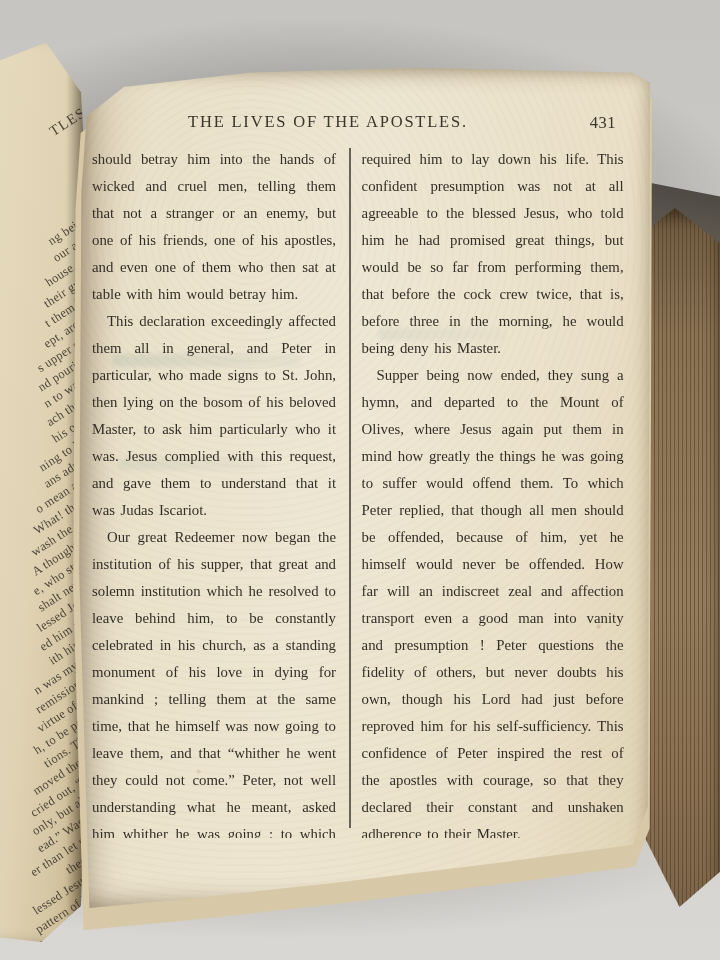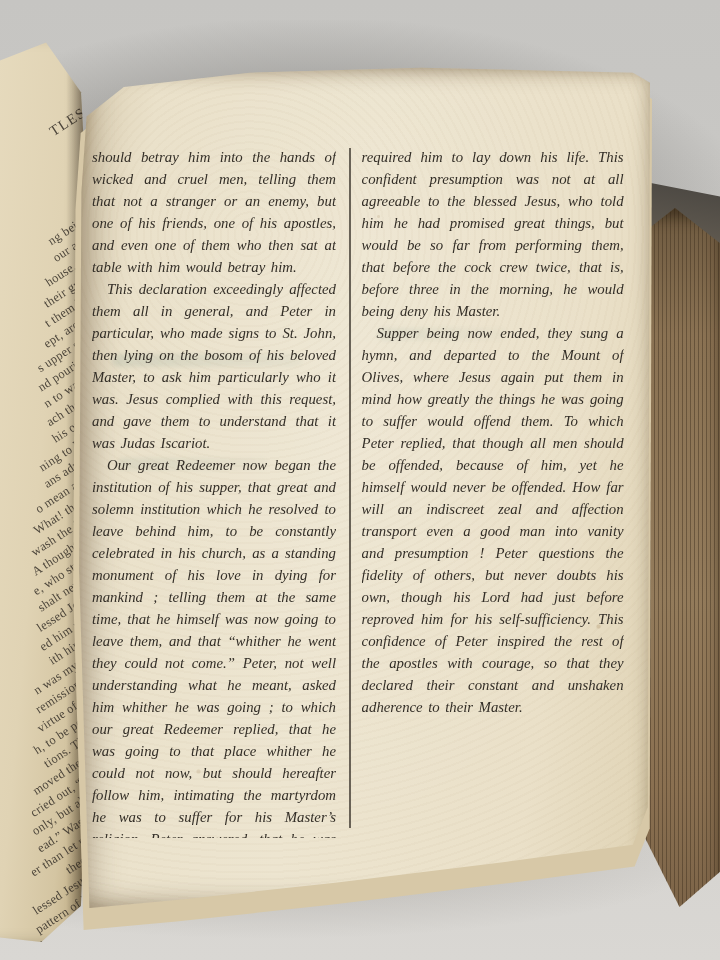--- a/index.html
+++ b/index.html
@@ -47,22 +47,22 @@
     box-shadow:inset 0 16px 20px -12px rgba(110,90,60,.55),
                inset 0 -20px 24px -16px rgba(110,90,60,.5),
                inset 26px 0 36px -20px rgba(85,65,40,.55),
                inset -12px 0 20px -12px rgba(110,90,60,.35);
     color:#332e27;}
   .page-header{position:absolute;left:14px;top:46px;width:532px;height:24px;}
   .running-title{position:absolute;left:0;right:60px;text-align:center;
     font-size:16.5px;letter-spacing:1.8px;color:#3a352d;white-space:nowrap;}
   .page-number{position:absolute;right:8px;top:1px;font-size:16.5px;letter-spacing:.5px;color:#3a352d;}
   .text-block{position:absolute;left:14px;top:80px;width:536px;height:692px;display:flex;}
-  .col{font-size:14.8px;line-height:22px;text-align:justify;word-spacing:1.8px;
-       hyphens:auto;-webkit-hyphens:auto;overflow:hidden;font-style:italic;}
+  .col{font-size:14.8px;line-height:27px;text-align:justify;word-spacing:1.8px;
+       hyphens:auto;-webkit-hyphens:auto;overflow:hidden;}
   .col-left{width:244px;}
   .col-rule{width:1.6px;background:#443e35;opacity:.78;margin:2px 11px 10px 13px;}
   .col-right{width:262px;}
   .para{margin:0;}
   .para.indent{text-indent:15px;}
   
   .smudge{position:absolute;border-radius:6px;filter:blur(2px);opacity:.5;}
   .smudge.s1{left:34px;top:288px;width:190px;height:13px;
     background:linear-gradient(90deg,rgba(96,134,124,.30),rgba(96,134,124,.10));}
   .smudge.s2{left:40px;top:392px;width:150px;height:12px;
@@ -124,20 +124,24 @@
         <div class="frag" style="top: 852px;">pattern of h</div>
         <div class="frag" style="top: 872px;">ffect on his</div>
         <div class="frag" style="top: 892px;">and on the p</div>
       </div>
     <div class="gutter-shade"></div>
   </div>
 
   <div class="page-under"></div>
 
   <div class="main-page">
+    <div class="page-header">
+      <span class="running-title">THE LIVES OF THE APOSTLES.</span>
+      <span class="page-number">431</span>
+    </div>
     <div class="smudge s1"></div>
     <div class="smudge s2"></div>
     <div class="smudge s3"></div>
     <div class="foxing"></div>
     <div class="text-block">
       <div class="col col-left" id="col-left">
           <p class="para">should betray him into the hands of wicked and cruel men, telling them that not a stranger or an enemy, but one of his friends, one of his apostles, and even one of them who then sat at table with him would betray him.</p>
           <p class="para indent">This declaration exceedingly affected them all in general, and Peter in particular, who made signs to St. John, then lying on the bosom of his beloved Master, to ask him particularly who it was.  Jesus complied with this request, and gave them to understand that it was Judas Iscariot.</p>
           <p class="para indent">Our great Redeemer now began the institution of his supper, that great and solemn institution which he resolved to leave behind him, to be constantly celebrated in his church, as a standing monument of his love in dying for mankind ; telling them at the same time, that he himself was now going to leave them, and that “whither he went they could not come.”  Peter, not well understanding what he meant, asked him whither he was going ; to which our great Redeemer replied, that he was going to that place whither he could not now, but should hereafter follow him, intimating the martyrdom he was to suffer for his Master’s religion.  Peter answered, that he was ready now to follow him, even if it</p>
         </div>

